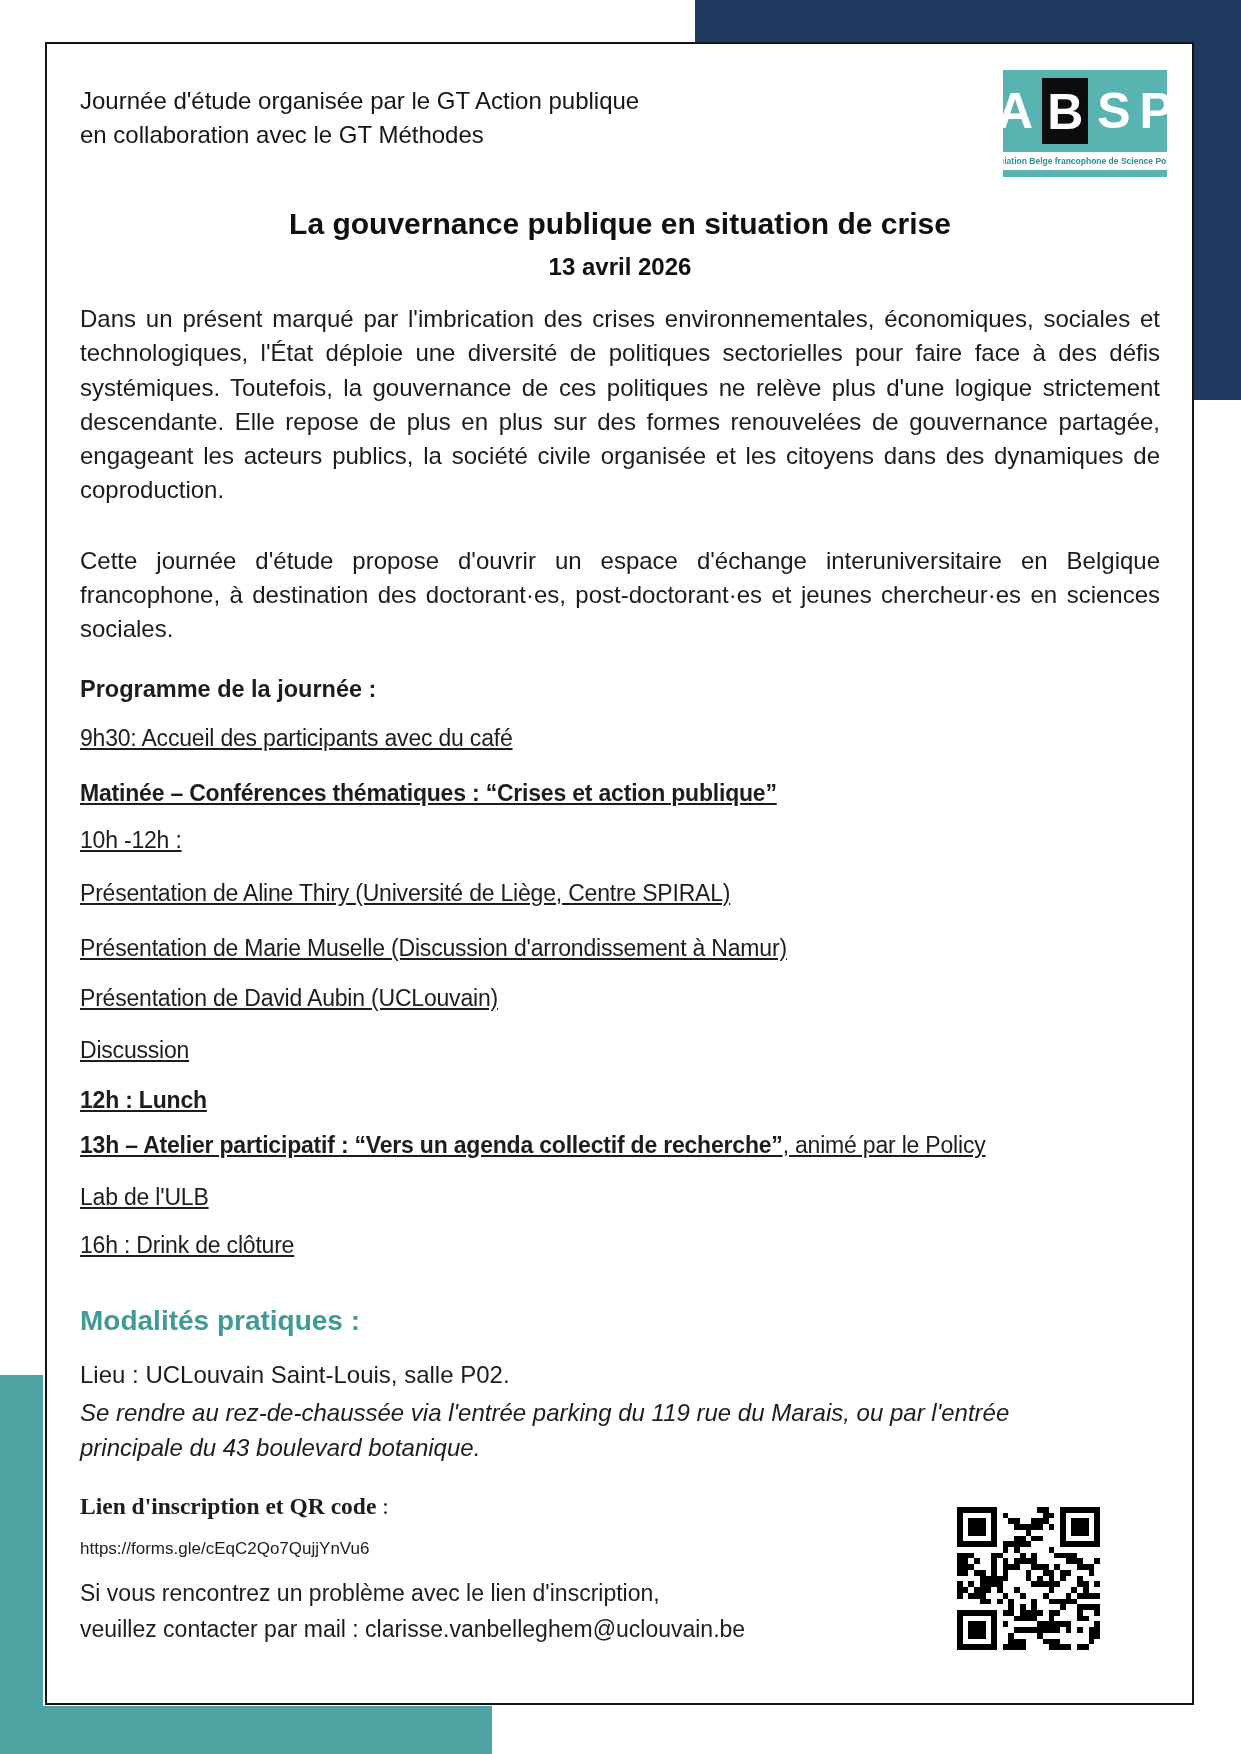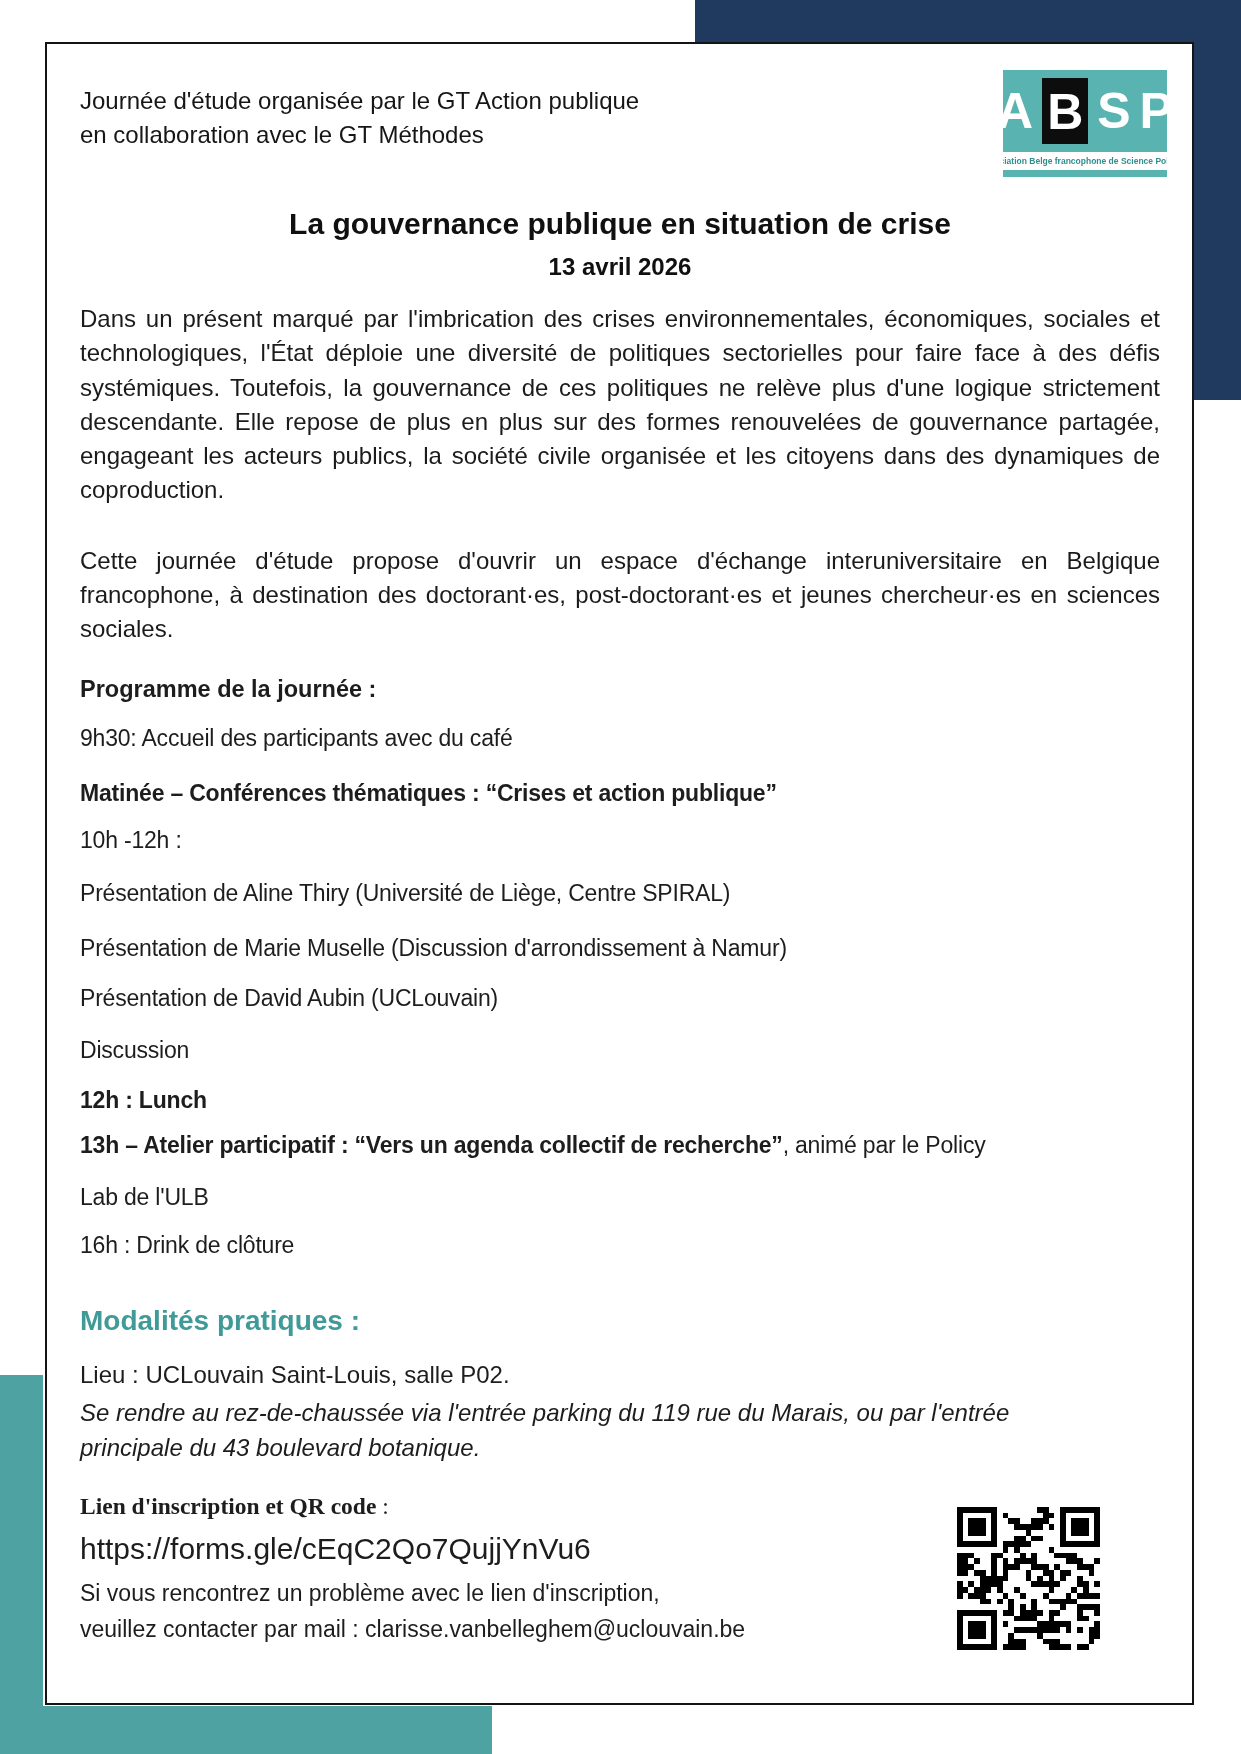--- a/index.html
+++ b/index.html
@@ -49,33 +49,33 @@
   .title{margin-top:52px;text-align:center;font-size:30px;font-weight:700;line-height:40px;color:#101010;}
   .date{margin-top:4px;text-align:center;font-size:24px;font-weight:700;line-height:38px;color:#101010;}
 
   
   .para{font-size:24px;line-height:34.3px;text-align:justify;word-spacing:2px;color:#1b1b1b;}
   .para-1{margin-top:16px;}
   .para-2{margin-top:36px;}
 
   
   .prog-heading{margin-top:25px;font-size:23.5px;font-weight:700;line-height:34px;}
-  .prog-item{font-size:23px;line-height:34px;letter-spacing:-0.2px;white-space:nowrap;}
+  .prog-item{font-size:23px;line-height:34px;letter-spacing:-0.2px;white-space:nowrap;text-decoration:underline;}
   .b{font-weight:700;}
   .mt1{margin-top:15px;}.mt2{margin-top:21px;}.mt3{margin-top:13px;}
   .mt4{margin-top:19px;}.mt5{margin-top:21px;}.mt6{margin-top:16px;}
   .mt7{margin-top:18px;}.mt8{margin-top:16px;}.mt9{margin-top:11px;}
   .mt10{margin-top:18px;}.mt11{margin-top:14px;}
 
   
   .modalites{margin-top:40px;font-size:28px;font-weight:700;line-height:38px;color:var(--teal-heading);}
   .lieu{margin-top:17px;font-size:24px;line-height:36px;}
   .directions{margin-top:2px;font-size:24px;font-style:italic;line-height:35.5px;max-width:1000px;}
   .lien{margin-top:23px;font-size:23.5px;line-height:35px;font-family:Liberation Serif, serif;}
-  .url{margin-top:7px;font-size:30px;line-height:35px;}
+  .url{margin-top:7px;font-size:17px;line-height:35px;}
   .contact{margin-top:9px;font-size:23px;line-height:36px;}
 
   
   .qr{position:absolute;left:910px;top:1463px;width:143px;height:143px;}
   .qr svg{width:100%;height:100%;shape-rendering:crispEdges;fill:#000;}
 </style>
 </head>
 <body>
 
 <div class="navy-rect"></div>

